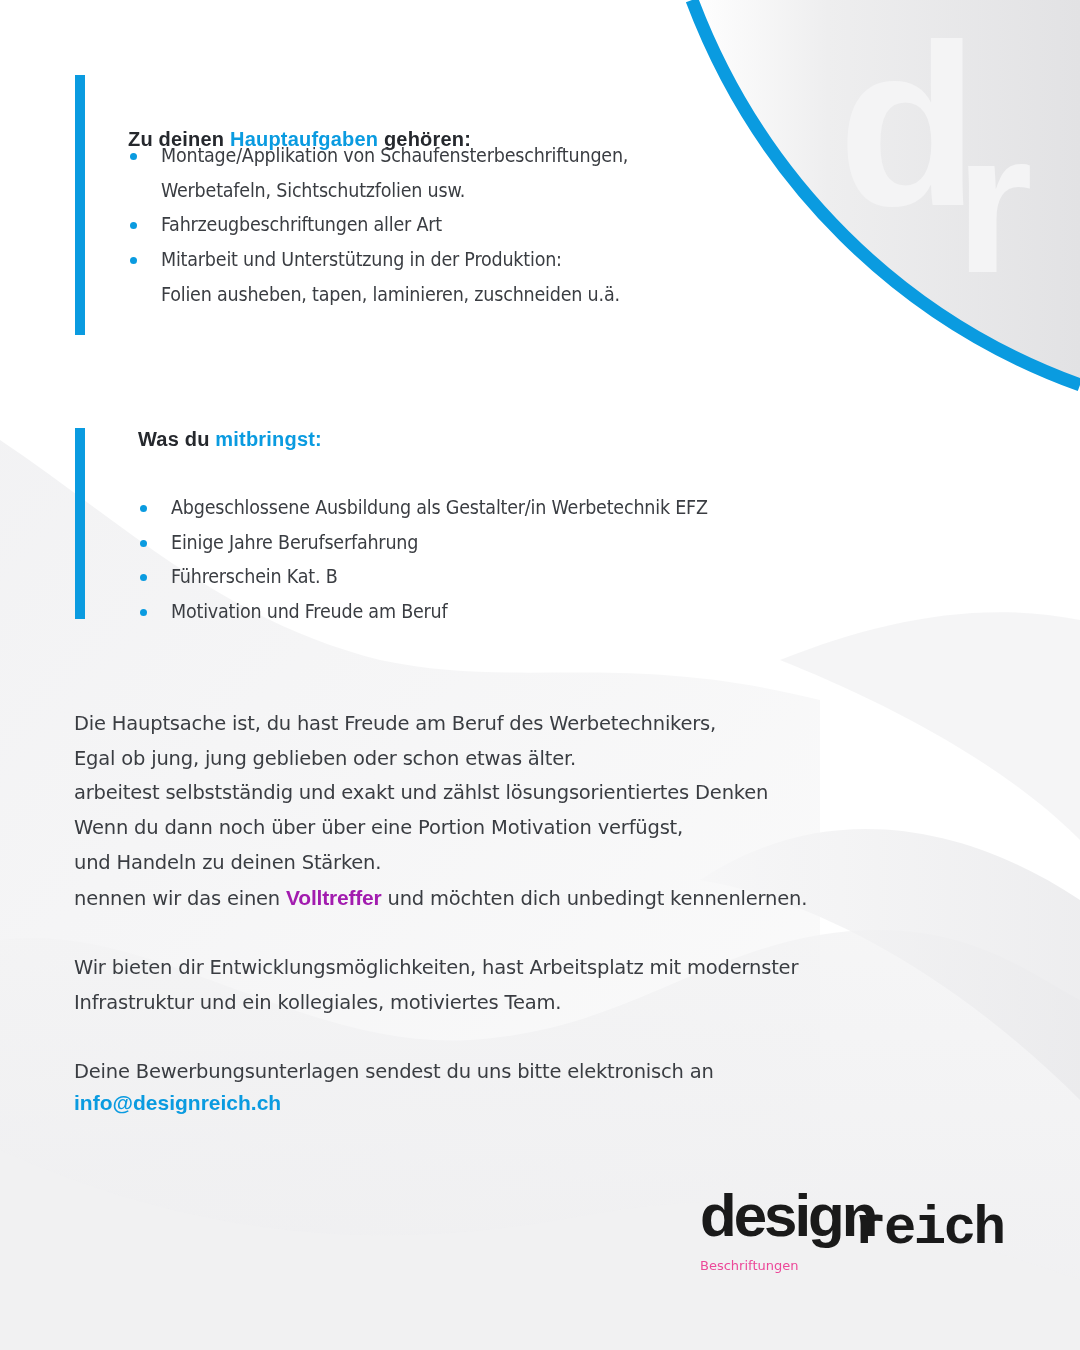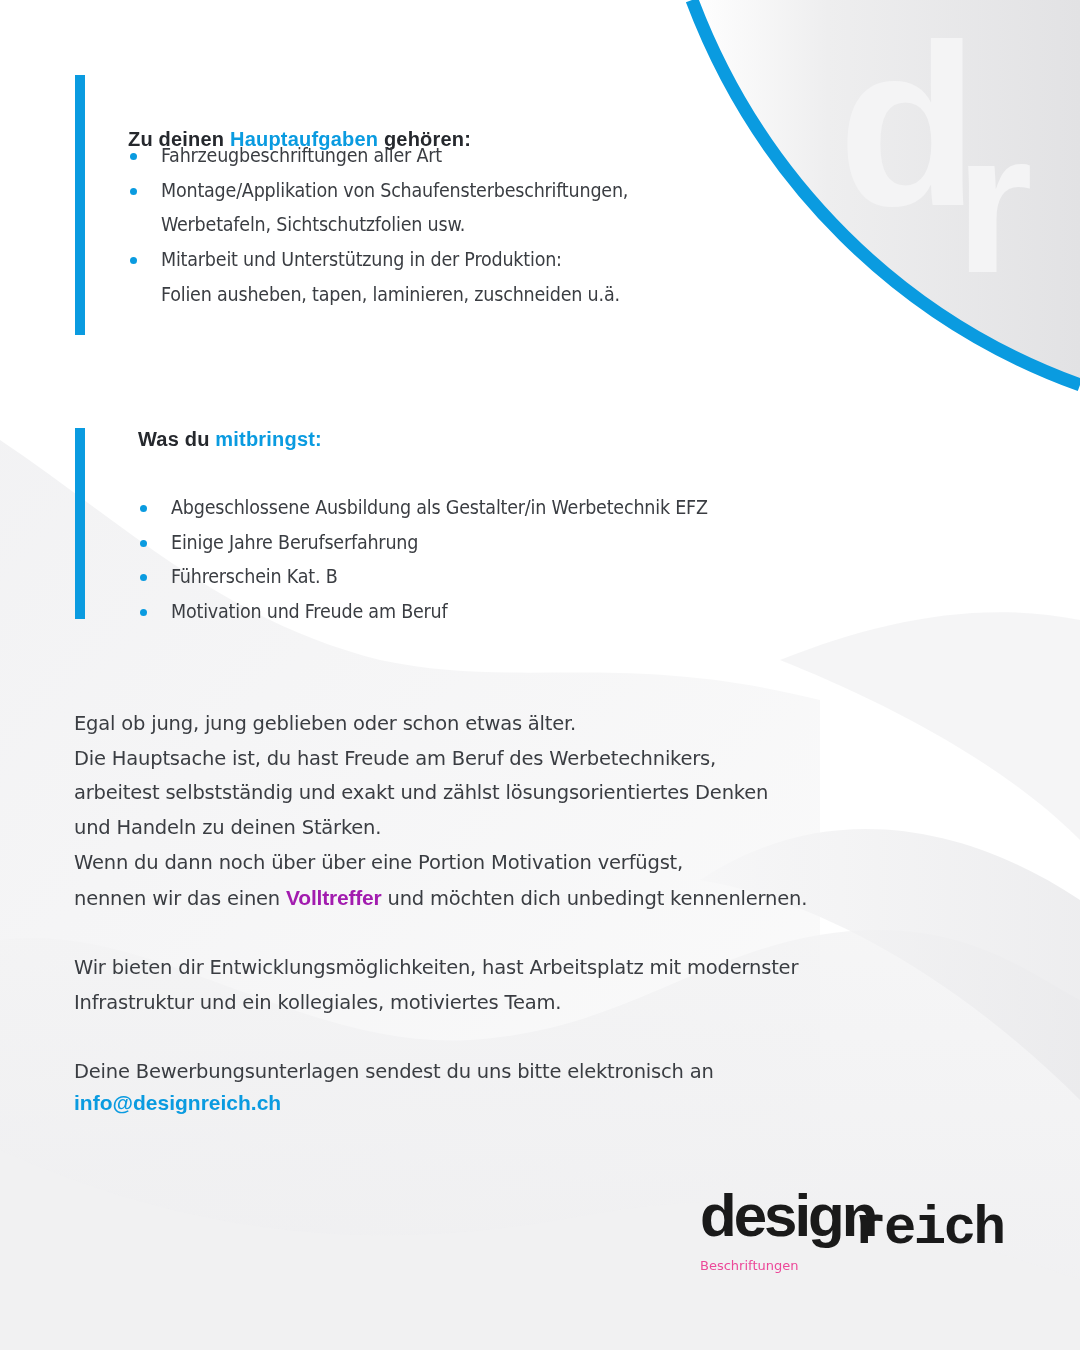--- a/index.html
+++ b/index.html
@@ -104,42 +104,42 @@
   </g>
 </svg>
 
 <div class="content">
 
   <div class="section-bar" style="left:75px; top:75px; height:260px;"></div>
   <div class="section-title" style="left:128px; top:80px;margin-top:48px;">
     <span>Zu deinen </span><span class="accent">Hauptaufgaben</span><span> gehören:</span>
   </div>
   <ul class="bullets" style="left:128px; top:139px;">
+    <li><span class="dot"></span><span>Montage/Applikation von Schaufensterbeschriftungen,</span><span class="line2">Werbetafeln, Sichtschutzfolien usw.</span></li>
     <li><span class="dot"></span><span>Fahrzeugbeschriftungen aller Art</span></li>
-    <li><span class="dot"></span><span>Montage/Applikation von Schaufensterbeschriftungen,</span><span class="line2">Werbetafeln, Sichtschutzfolien usw.</span></li>
     <li><span class="dot"></span><span>Mitarbeit und Unterstützung in der Produktion:</span><span class="line2">Folien ausheben, tapen, laminieren, zuschneiden u.ä.</span></li>
   </ul>
 
   <div class="section-bar" style="left:75px; top:428px; height:191px;"></div>
   <div class="section-title" style="left:138px; top:428px;">
     <span>Was du </span><span class="accent">mitbringst:</span>
   </div>
   <ul class="bullets" style="left:138px; top:491px;">
     <li><span class="dot"></span><span>Abgeschlossene Ausbildung als Gestalter/in Werbetechnik EFZ</span></li>
     <li><span class="dot"></span><span>Einige Jahre Berufserfahrung</span></li>
     <li><span class="dot"></span><span>Führerschein Kat. B</span></li>
     <li><span class="dot"></span><span>Motivation und Freude am Beruf</span></li>
   </ul>
 
   <div class="para" style="top:707px;">
+    <span class="l">Die Hauptsache ist, du hast Freude am Beruf des Werbetechnikers,</span>
     <span class="l">Egal ob jung, jung geblieben oder schon etwas älter.</span>
-    <span class="l">Die Hauptsache ist, du hast Freude am Beruf des Werbetechnikers,</span>
     <span class="l">arbeitest selbstständig und exakt und zählst lösungsorientiertes Denken</span>
+    <span class="l">Wenn du dann noch über über eine Portion Motivation verfügst,</span>
     <span class="l">und Handeln zu deinen Stärken.</span>
-    <span class="l">Wenn du dann noch über über eine Portion Motivation verfügst,</span>
     <span class="l"><span>nennen wir das einen </span><span class="highlight">Volltreffer</span><span> und möchten dich unbedingt kennenlernen.</span></span>
   </div>
 
   <div class="para" style="top:951px;">
     <span class="l">Wir bieten dir Entwicklungsmöglichkeiten, hast Arbeitsplatz mit modernster</span>
     <span class="l">Infrastruktur und ein kollegiales, motiviertes Team.</span>
   </div>
 
   <div class="para" style="top:1055px;">
     <span class="l">Deine Bewerbungsunterlagen sendest du uns bitte elektronisch an</span>

